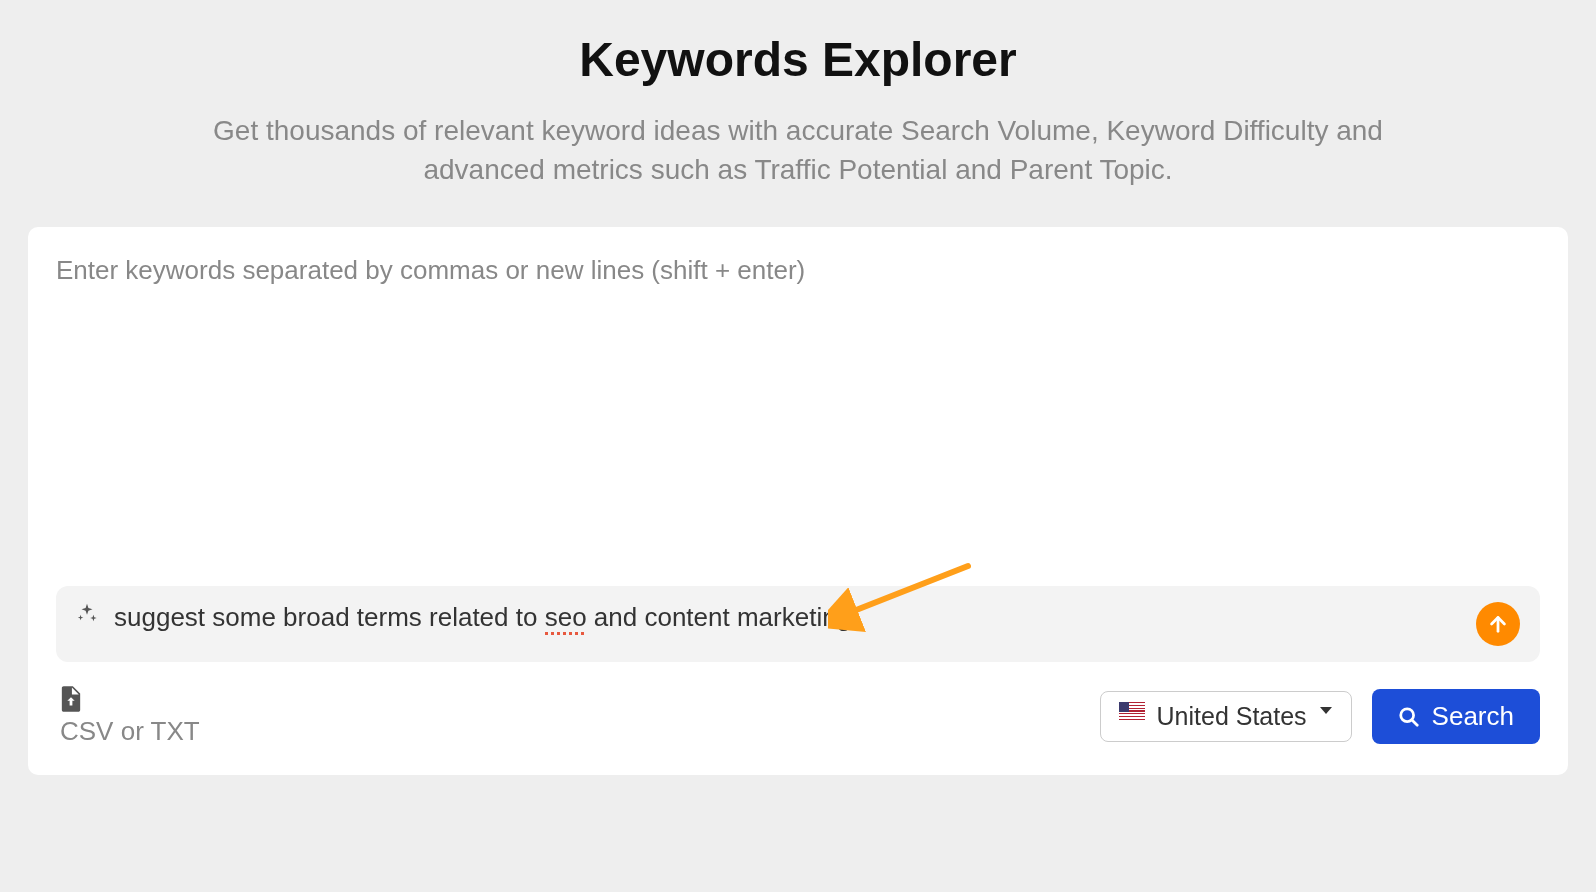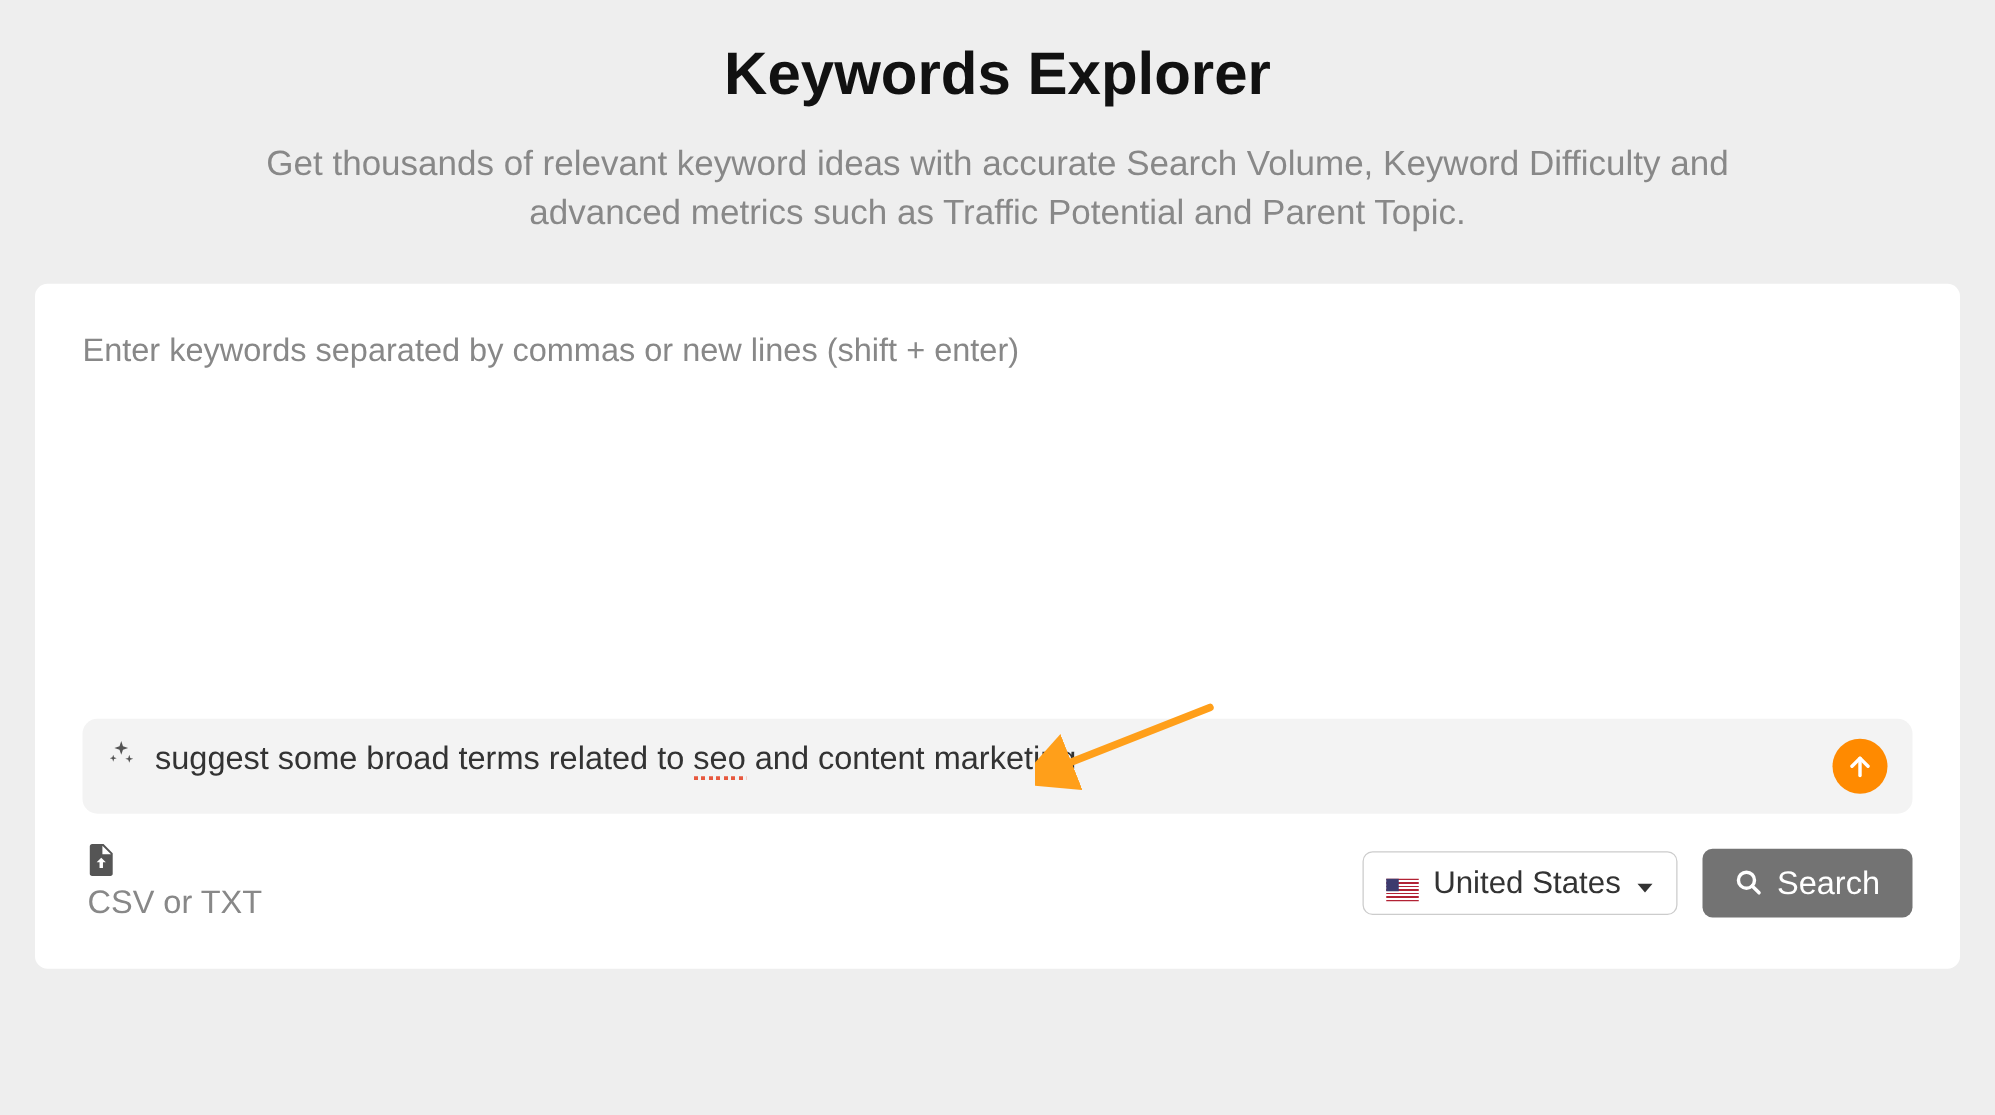--- a/index.html
+++ b/index.html
@@ -31,21 +31,21 @@
       color: #888;
       line-height: 1.4;
       max-width: 1200px;
       margin: 17px auto;
       font-weight: 400;
     }
     .panel {
       background: #fff;
       margin: 0 28px;
       border-radius: 10px;
-      padding: 38px;
+      padding: 28px;
       display: flex;
       flex-direction: column;
       height: 548px;
     }
     .keywords-input {
       width: 100%;
       border: none;
       outline: none;
       font-size: 26px;
       color: #333;
@@ -121,21 +121,21 @@
     .right-controls {
       display: flex;
       align-items: center;
       gap: 20px;
     }
     .country-select {
       border: 1px solid #ccc;
       border-radius: 8px;
       padding: 10px 18px;
       display: flex;
-      align-items: flex-end;
+      align-items: flex-start;
       gap: 12px;
       cursor: pointer;
       background: #fff;
     }
     .flag {
       width: 26px;
       height: 18px;
       background: linear-gradient(to bottom,
         #b22234 0%, #b22234 7.7%,
         #fff 7.7%, #fff 15.4%,
@@ -163,21 +163,21 @@
       background: #3c3b6e;
     }
     .country-label {
       font-size: 25px;
       color: #333;
     }
     .caret-down {
       color: #333;
     }
     .search-btn {
-      background: #737373;
+      background: #1d4ed8;
       border: none;
       border-radius: 8px;
       padding: 12px 26px;
       display: flex;
       align-items: center;
       gap: 12px;
       cursor: pointer;
       color: #fff;
       font-size: 26px;
       font-family: inherit;

